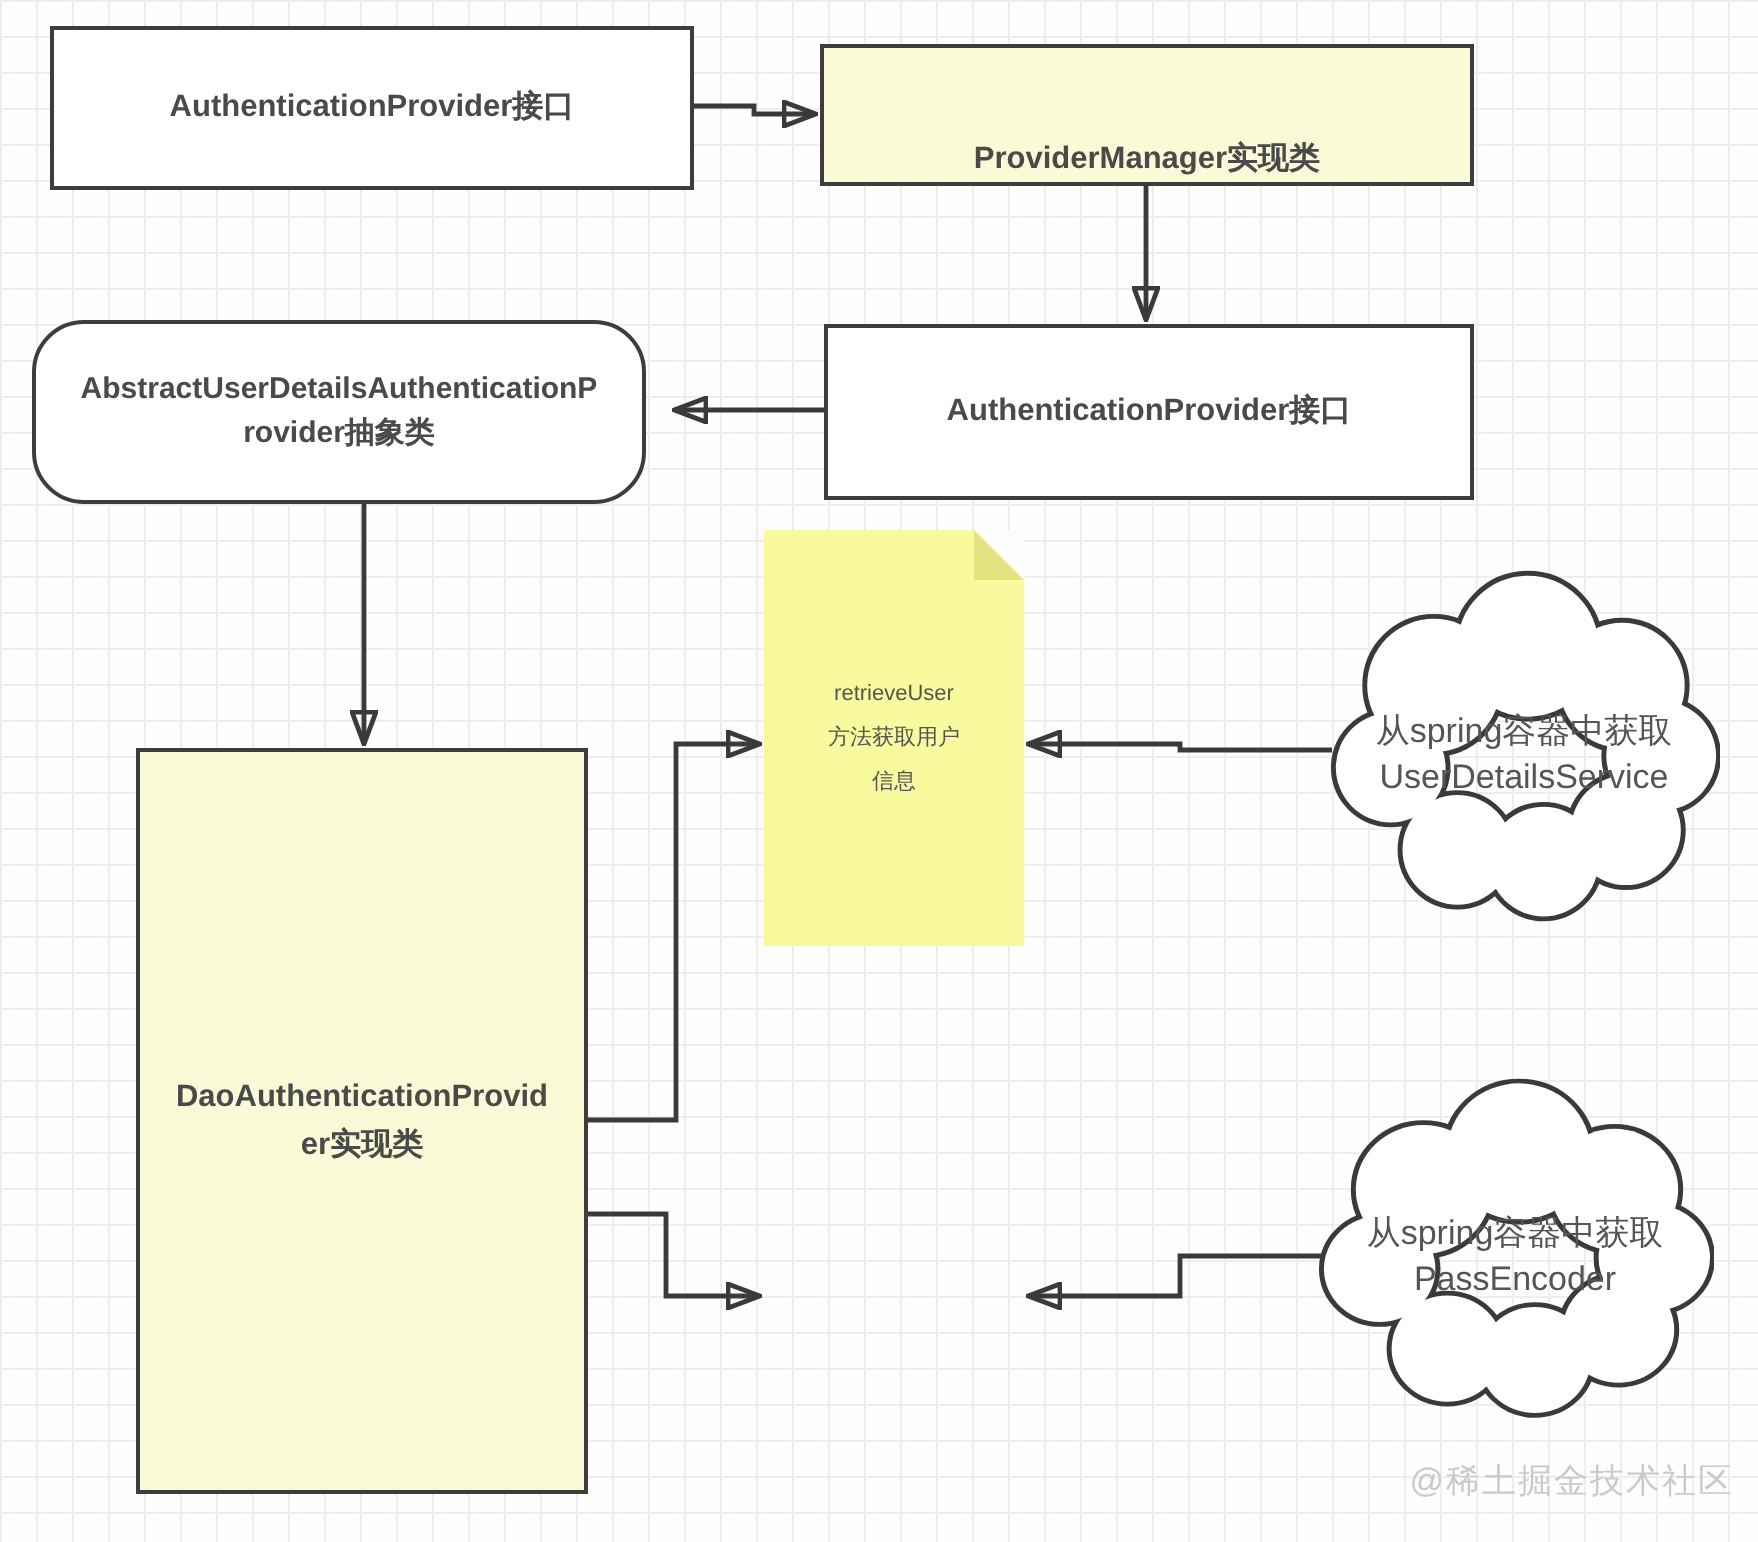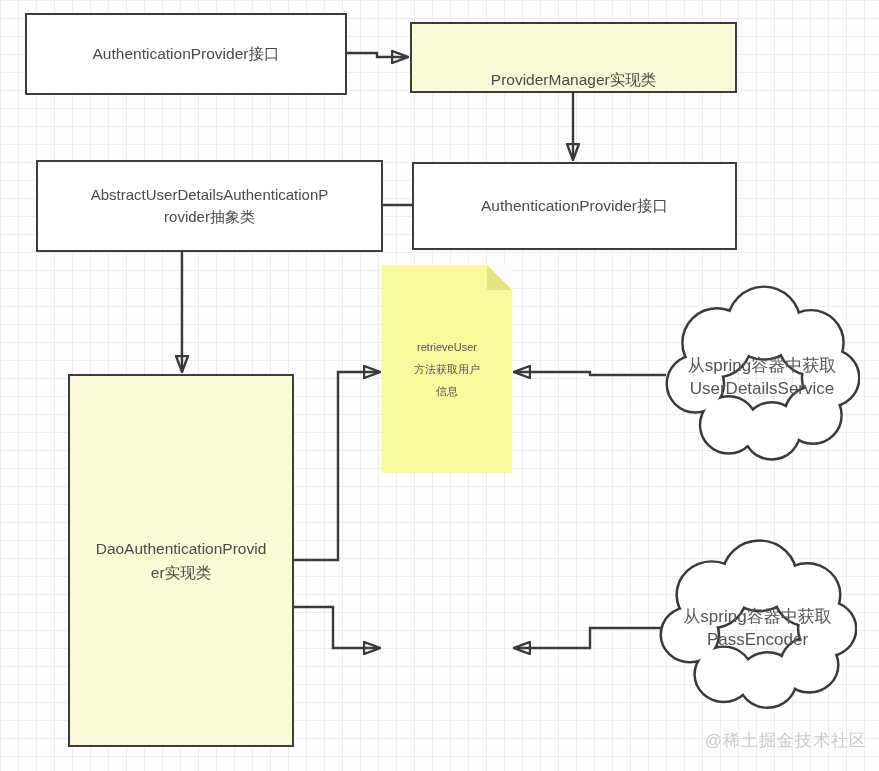--- a/index.html
+++ b/index.html
@@ -32,27 +32,28 @@
     box-sizing: border-box;
     border: 2.5px solid #3d3d3d;
     display: flex;
     flex-direction: column;
     align-items: center;
     justify-content: center;
     text-align: center;
     color: #4a4a4a;
     font-size: 15.5px;
     line-height: 1.5;
+    font-weight: bold;
   }
   .node .line { white-space: nowrap; }
   .node-white { background: #ffffff; }
   .node-yellow { background: #fafad6; }
   #box1 { left: 25px; top: 13px;  width: 322px; height: 82px; }
   #box2 { left: 410px; top: 22px; width: 327px; height: 71px; justify-content: flex-end; }
-  #box3 { left: 36px; top: 160px; width: 347px; height: 92px; font-size: 15px; }
+  #box3 { left: 16px; top: 160px; width: 307px; height: 92px; font-size: 15px; border-radius: 26px; }
   #box4 { left: 412px; top: 162px; width: 325px; height: 88px; }
   #dao  { left: 68px;  top: 374px; width: 226px; height: 373px; }
   .note {
     position: absolute;
     background: #f9f99e;
     display: flex;
     flex-direction: column;
     align-items: center;
     justify-content: center;
     text-align: center;

